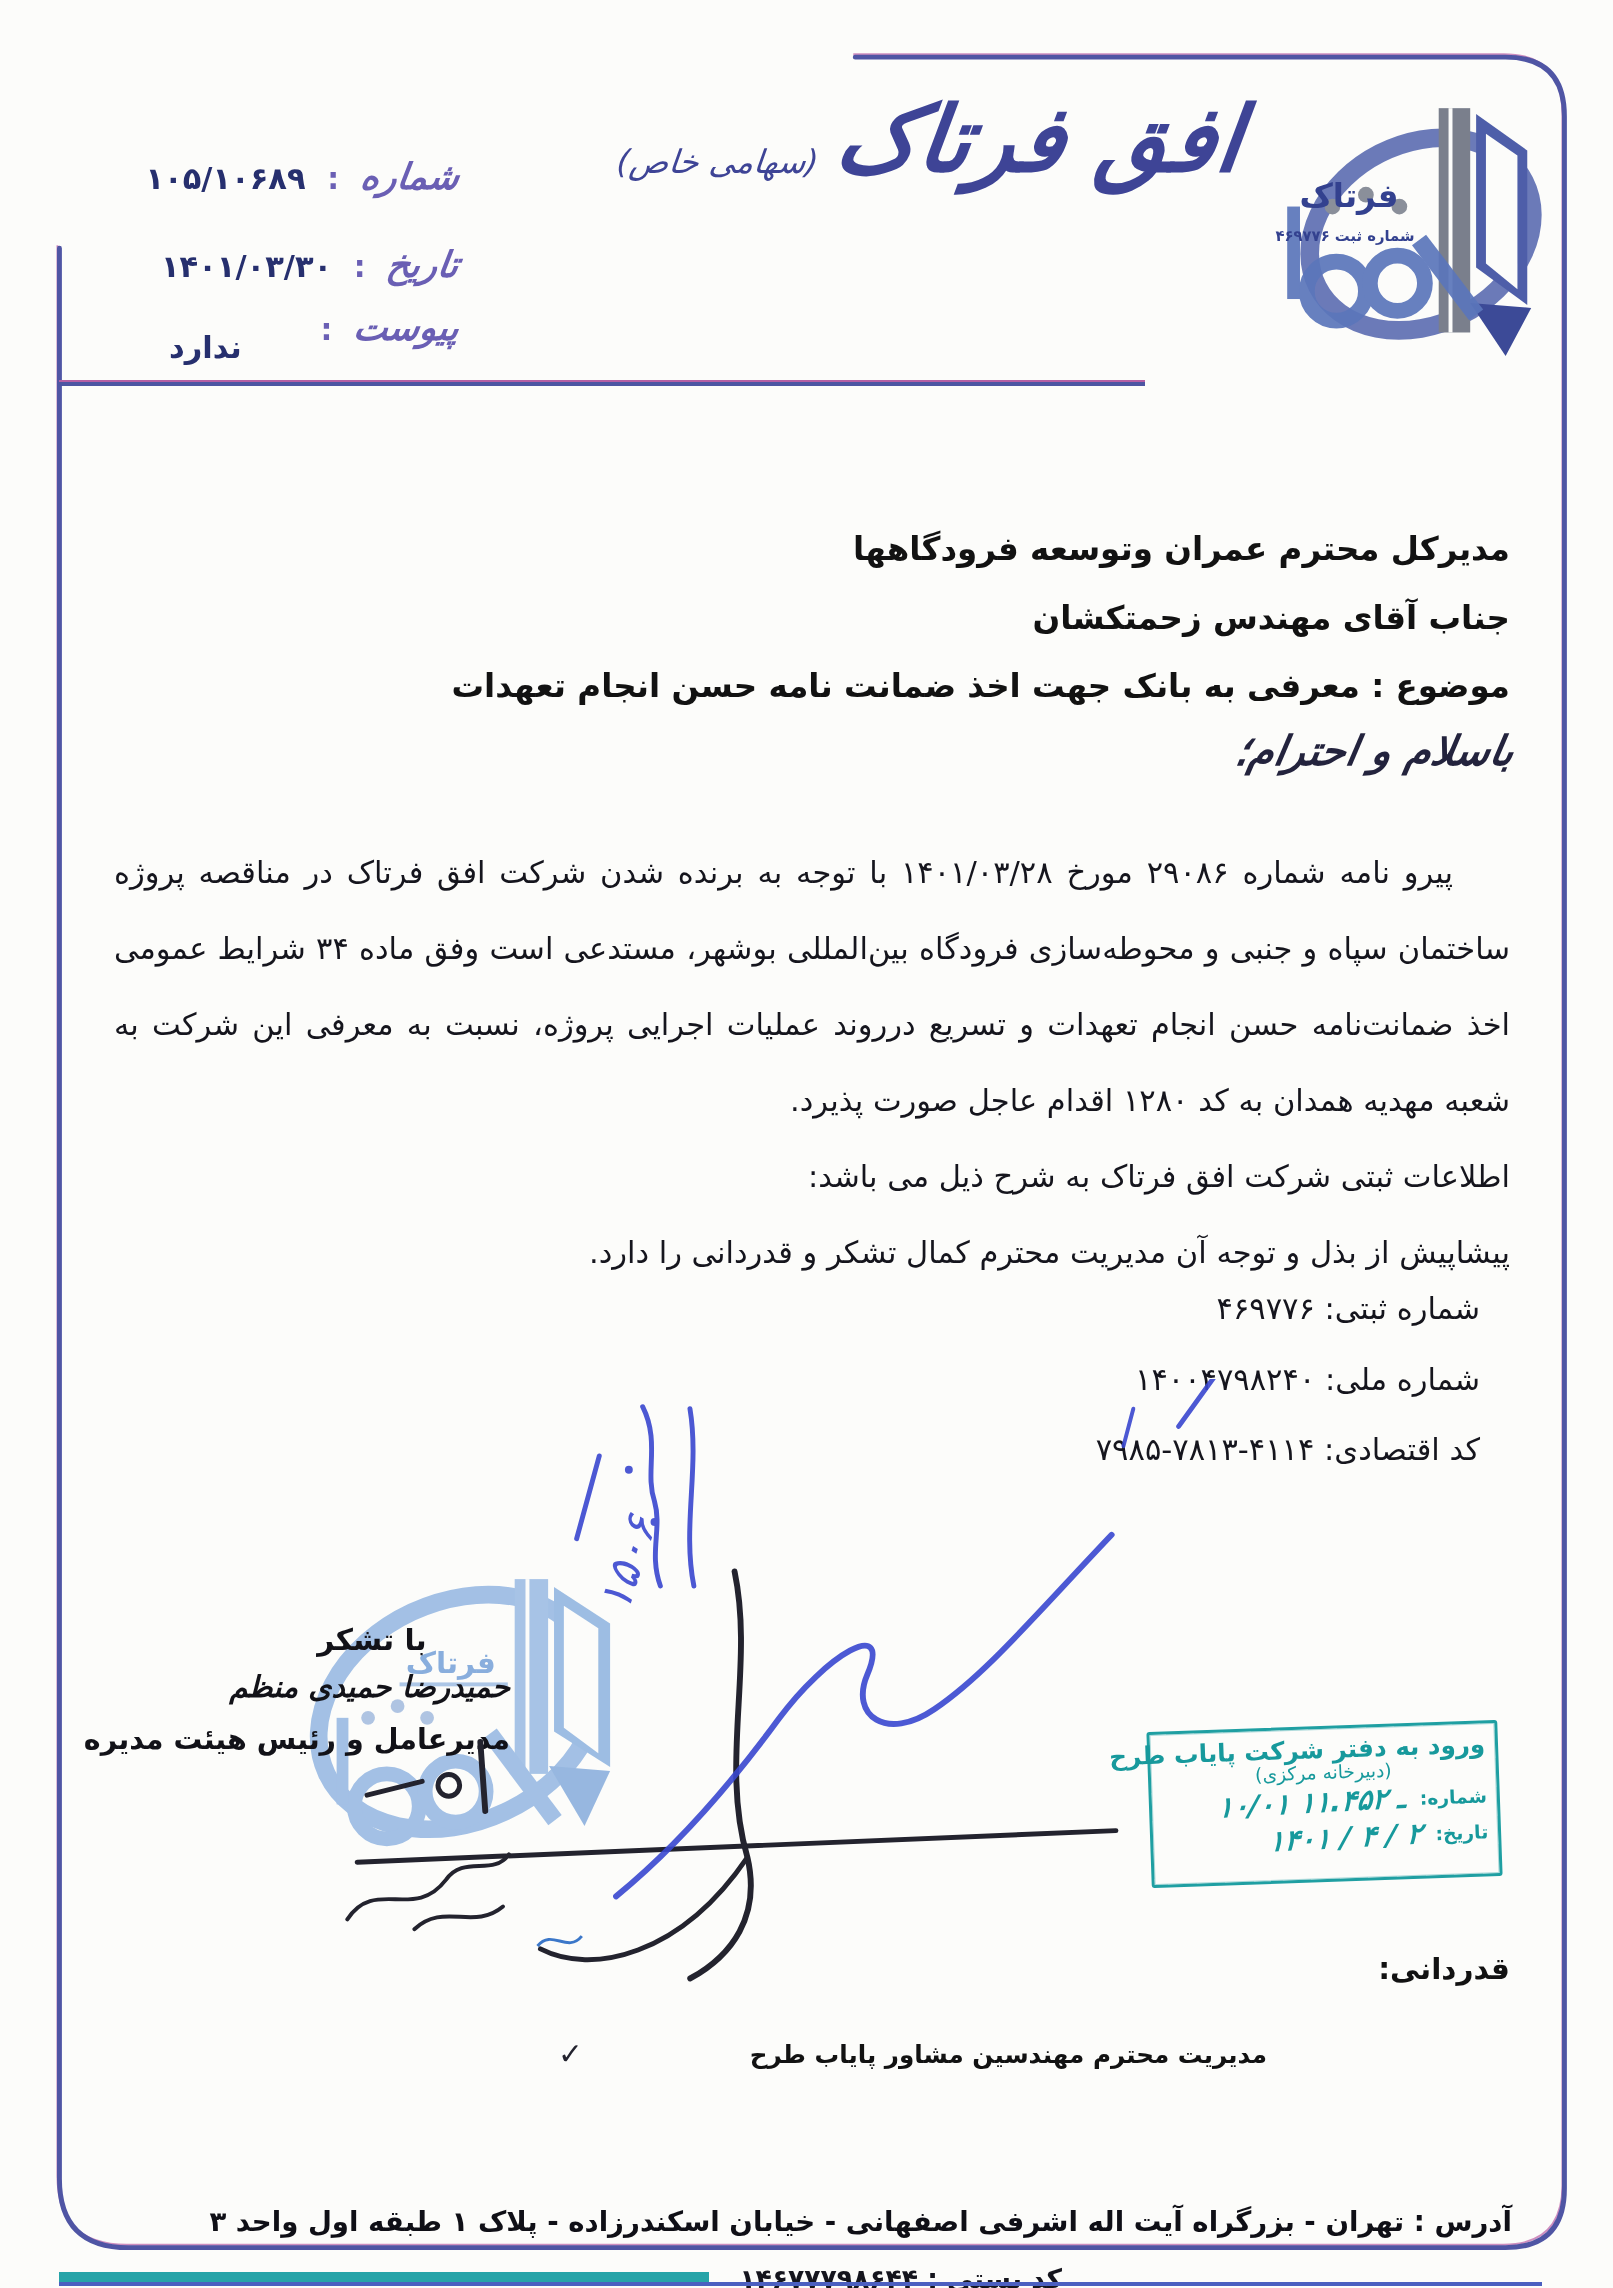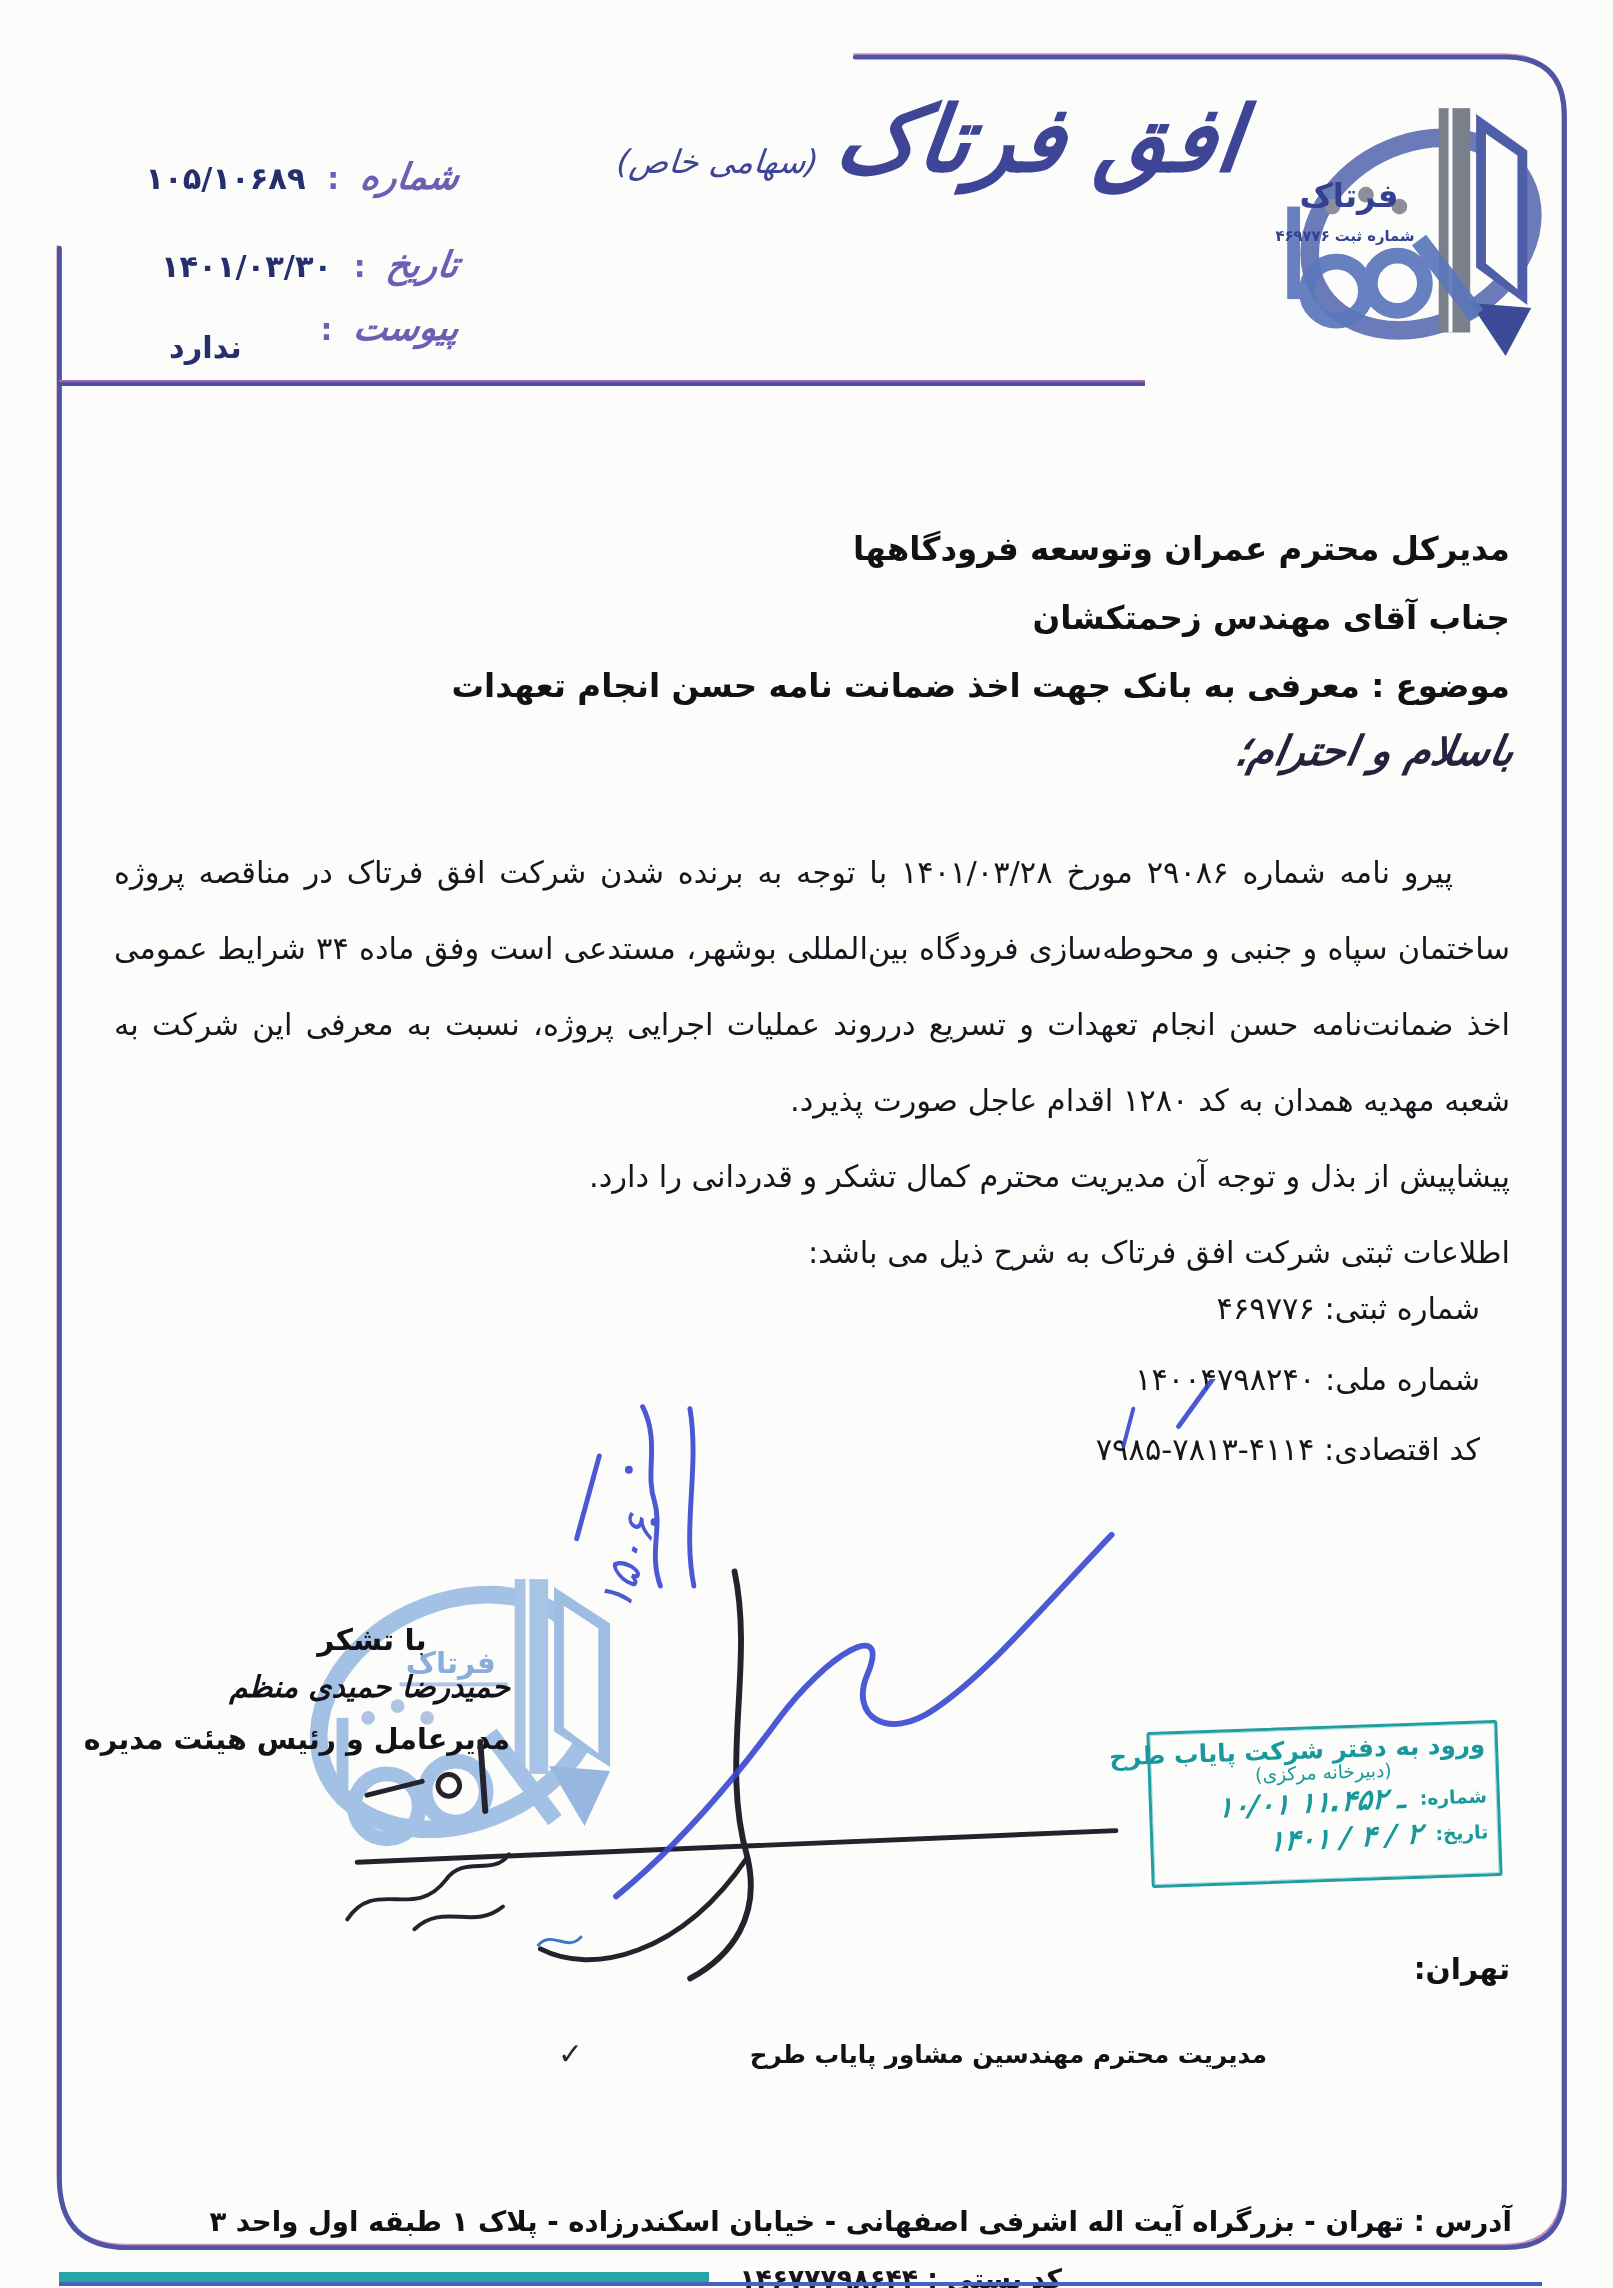--- a/index.html
+++ b/index.html
@@ -146,22 +146,22 @@
     <div>موضوع : معرفی به بانک جهت اخذ ضمانت نامه حسن انجام تعهدات</div>
   </div>
 
   <div class="salutation z3">باسلام و احترام؛</div>
 
   <div class="body-text z3">
     <div class="bl just first">پیرو نامه شماره ۲۹۰۸۶ مورخ ۱۴۰۱/۰۳/۲۸ با توجه به برنده شدن شرکت افق فرتاک در مناقصه پروژه احداث</div>
     <div class="bl just">ساختمان سپاه و جنبی و محوطه‌سازی فرودگاه بین‌المللی بوشهر، مستدعی است وفق ماده ۳۴ شرایط عمومی پیمان جهت</div>
     <div class="bl just">اخذ ضمانت‌نامه حسن انجام تعهدات و تسریع درروند عملیات اجرایی پروژه، نسبت به معرفی این شرکت به بانک صادرات</div>
     <div class="bl right">شعبه مهدیه همدان به کد ۱۲۸۰ اقدام عاجل صورت پذیرد.</div>
+    <div class="bl right">اطلاعات ثبتی شرکت افق فرتاک به شرح ذیل می باشد:</div>
     <div class="bl right">پیشاپیش از بذل و توجه آن مدیریت محترم کمال تشکر و قدردانی را دارد.</div>
-    <div class="bl right">اطلاعات ثبتی شرکت افق فرتاک به شرح ذیل می باشد:</div>
   </div>
 
   <div class="registry z3">
     <div class="rrow">
       <span>شماره ثبتی:</span>
       <span class="rval" dir="ltr">۴۶۹۷۷۶</span>
     </div>
     <div class="rrow">
       <span>شماره ملی:</span>
       <span class="rval" dir="ltr">۱۴۰۰۴۷۹۸۲۴۰</span>
@@ -230,21 +230,21 @@
     <div class="srow">
       <span class="slabel">شماره:</span>
       <span class="sval" dir="ltr">۱۰/۰۱ ـ ۱۱.۴۵۲</span>
     </div>
     <div class="srow">
       <span class="slabel">تاریخ:</span>
       <span class="sval" dir="ltr">۱۴۰۱ / ۴ / ۲</span>
     </div>
   </div>
 
-  <div class="cc-heading z3">تهران:</div>
+  <div class="cc-heading z3">قدردانی:</div>
   <div class="cc-item z3">
     <span>مدیریت محترم مهندسین مشاور پایاب طرح</span>
     <span class="check">✓</span>
   </div>
 
   <div class="footer-address z3">آدرس : تهران - بزرگراه آیت اله اشرفی اصفهانی - خیابان اسکندرزاده - پلاک ۱ طبقه اول واحد ۳</div>
   <div class="footer-partial z3">کد پستی : ۱۴۶۷۷۷۹۸۶۴۴</div>
   <div class="teal-bar"></div>
   <div class="blue-line"></div>
 

